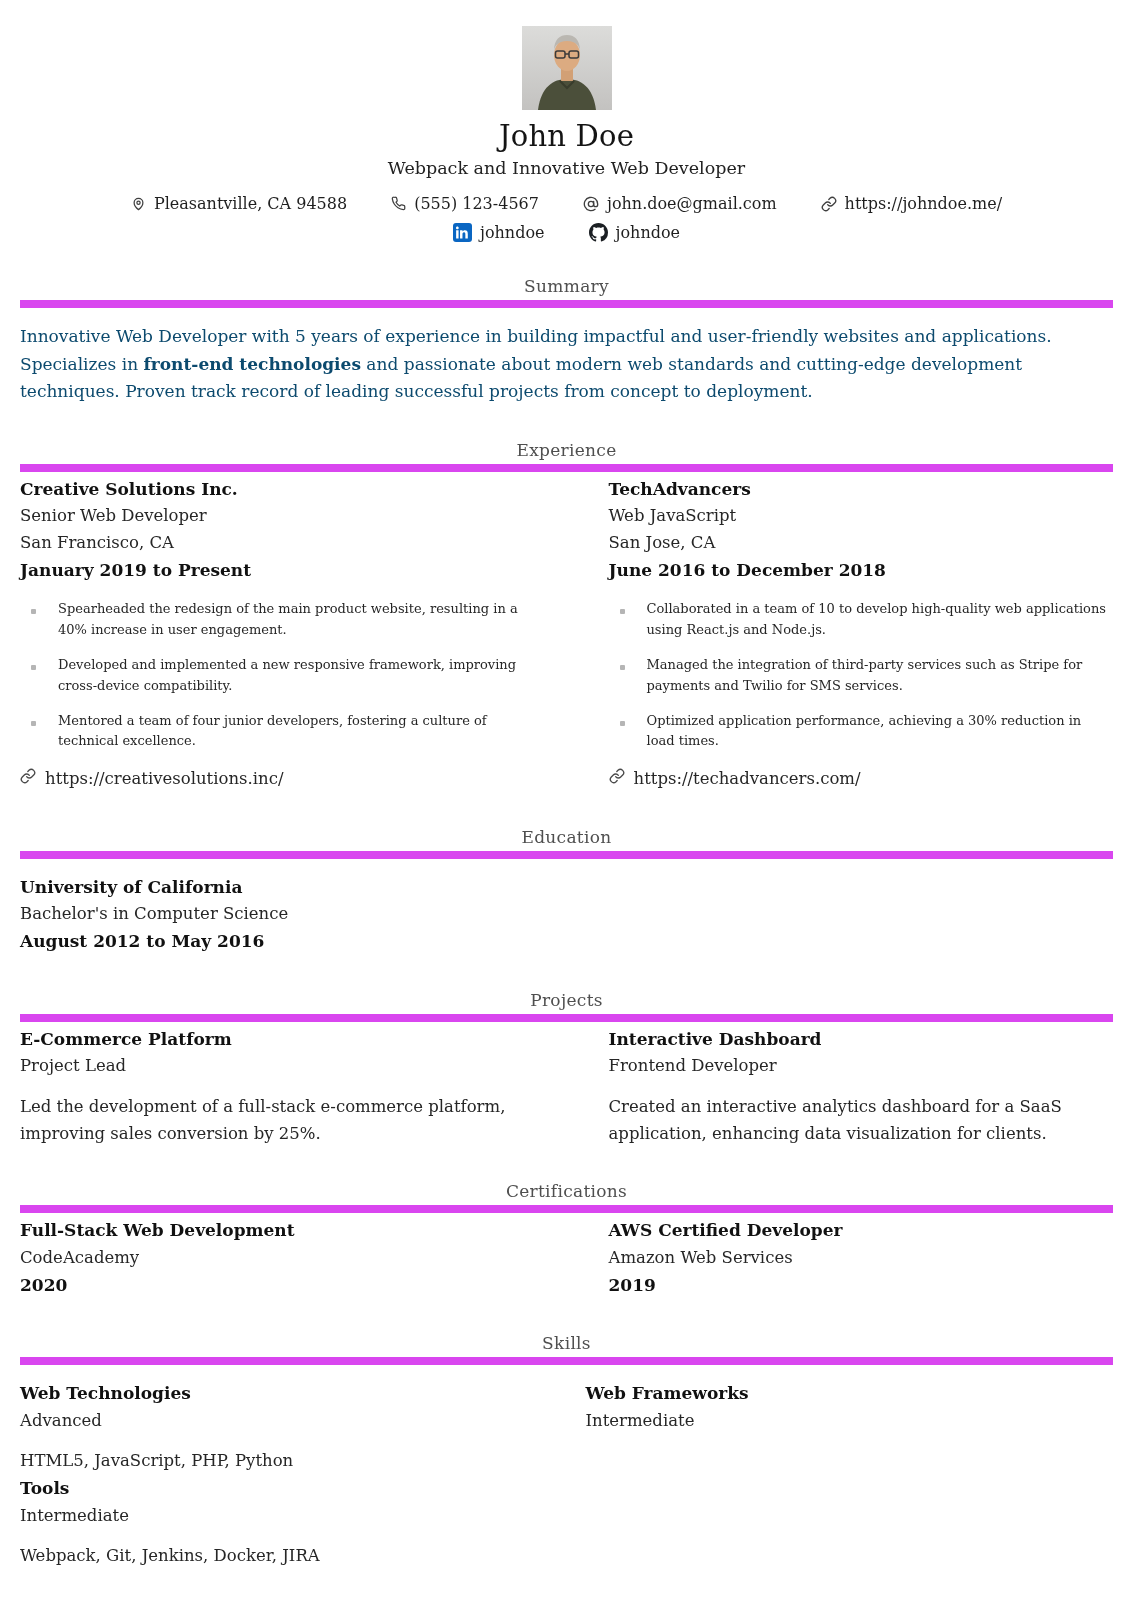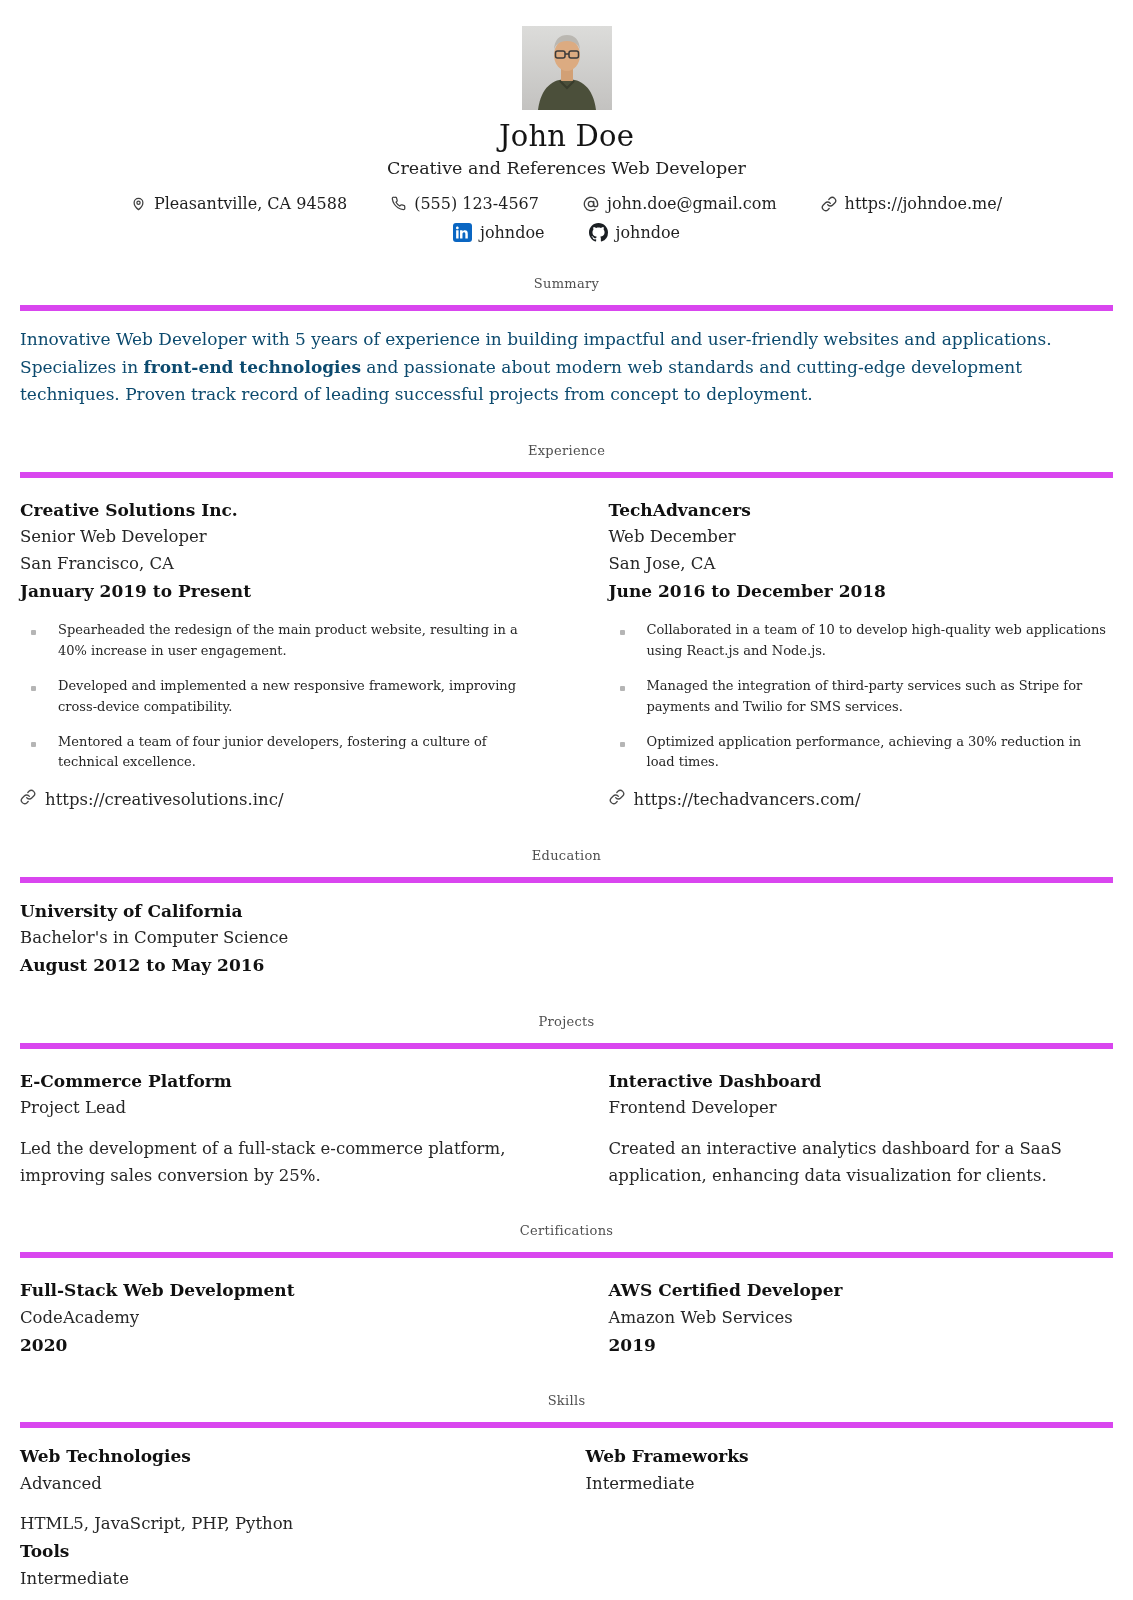--- a/index.html
+++ b/index.html
@@ -29,28 +29,28 @@
   }
   .contact-item { display: inline-flex; align-items: center; gap: 8px; white-space: nowrap; }
   .contact-item .icon { display: inline-flex; align-items: center; }
   .li-badge {
     width: 19px; height: 19px; border-radius: 3px; background: #0a66c2;
     display: inline-flex; align-items: center; justify-content: center;
   }
 
   
   h2.sec {
-    font-size: 13px; font-weight: 400; color: #4f4f4f; text-align: center;
-    margin: 34px 0 0 0; padding-bottom: 14px; border-bottom: 6px solid #d946ef;
+    font-size: 17px; font-weight: 400; color: #4f4f4f; text-align: center;
+    margin: 34px 0 0 0; padding-bottom: 4px; border-bottom: 8px solid #d946ef;
     letter-spacing: 0.3px;
   }
   .sec-body { margin-top: 15px; }
   .summary-text { font-size: 17px; line-height: 1.62; margin: 15px 0 0 0; color: #0c4a6e; }
 
-  .grid2 { display: grid; grid-template-columns: 1fr 1fr; column-gap: 84px; margin-top: 19px; }
+  .grid2 { display: grid; grid-template-columns: 1fr 1fr; column-gap: 84px; margin-top: 4px; }
   .grid3 { display: grid; grid-template-columns: 1fr 1fr; column-gap: 38px; margin-top: 15px; }
 
   .entry { font-size: 16.5px; line-height: 1.62; color: #262626; }
   .entry .bold-line { font-weight: 700; color: #111; font-size: 17px; }
 
   ul.bullets { list-style: none; margin: 15px 0 0 0; padding: 0; }
   ul.bullets li {
     position: relative; padding-left: 38px; margin-bottom: 14px;
     font-size: 13px; line-height: 1.6; color: #262626;
   }
@@ -85,21 +85,21 @@
         <rect x="39" y="40" width="12" height="15" fill="#d2a075"></rect>
         <ellipse cx="45" cy="29" rx="13" ry="16" fill="#dcab81"></ellipse>
         <path d="M32 25 C32 13 38 9 45 9 C52 9 58 13 58 25 C58 21 54 15 45 15 C36 15 32 21 32 25 Z" fill="#bab7b1"></path>
         <rect x="33.5" y="25" width="9.5" height="7" rx="2" fill="none" stroke="#3a3a3a" stroke-width="1.5"></rect>
         <rect x="47" y="25" width="9.5" height="7" rx="2" fill="none" stroke="#3a3a3a" stroke-width="1.5"></rect>
         <line x1="43" y1="28" x2="47" y2="28" stroke="#3a3a3a" stroke-width="1.5"></line>
         <path d="M38 55 L45 62 L52 55" fill="none" stroke="#393c2c" stroke-width="2"></path>
       </svg>
     </div>
     <h1 class="name">John Doe</h1>
-    <div class="subtitle">Creative and References Web Developer</div>
+    <div class="subtitle">Webpack and Innovative Web Developer</div>
 
     <div class="contact-row">
       <span class="contact-item">
         <span class="icon">
           <svg width="15" height="16" viewBox="0 0 24 24" fill="none" stroke="#3f3f3f" stroke-width="2" stroke-linecap="round" stroke-linejoin="round">
               <path d="M12 21s-7-5.2-7-11a7 7 0 0 1 14 0c0 5.8-7 11-7 11z"></path>
               <circle cx="12" cy="10" r="2.6"></circle>
             </svg>
         </span>
         <span>Pleasantville, CA 94588</span>
@@ -177,21 +177,21 @@
                 <path d="M10 13a5 5 0 0 0 7.54.54l3-3a5 5 0 0 0-7.07-7.07L11.75 5.2"></path>
                 <path d="M14 11a5 5 0 0 0-7.54-.54l-3 3a5 5 0 0 0 7.07 7.07L12.24 18.8"></path>
               </svg>
           </span>
           <span>https://creativesolutions.inc/</span>
         </div>
       </div>
 
       <div class="entry">
         <div class="bold-line">TechAdvancers</div>
-        <div>Web December</div>
+        <div>Web JavaScript</div>
         <div>San Jose, CA</div>
         <div class="bold-line">June 2016 to December 2018</div>
         <ul class="bullets">
           <li>Collaborated in a team of 10 to develop high-quality web applications using React.js and Node.js.</li>
           <li>Managed the integration of third-party services such as Stripe for payments and Twilio for SMS services.</li>
           <li>Optimized application performance, achieving a 30% reduction in load times.</li>
         </ul>
         <div class="link-row">
           <span class="icon">
             <svg width="16" height="16" viewBox="0 0 24 24" fill="none" stroke="#4a4a4a" stroke-width="2" stroke-linecap="round" stroke-linejoin="round">

